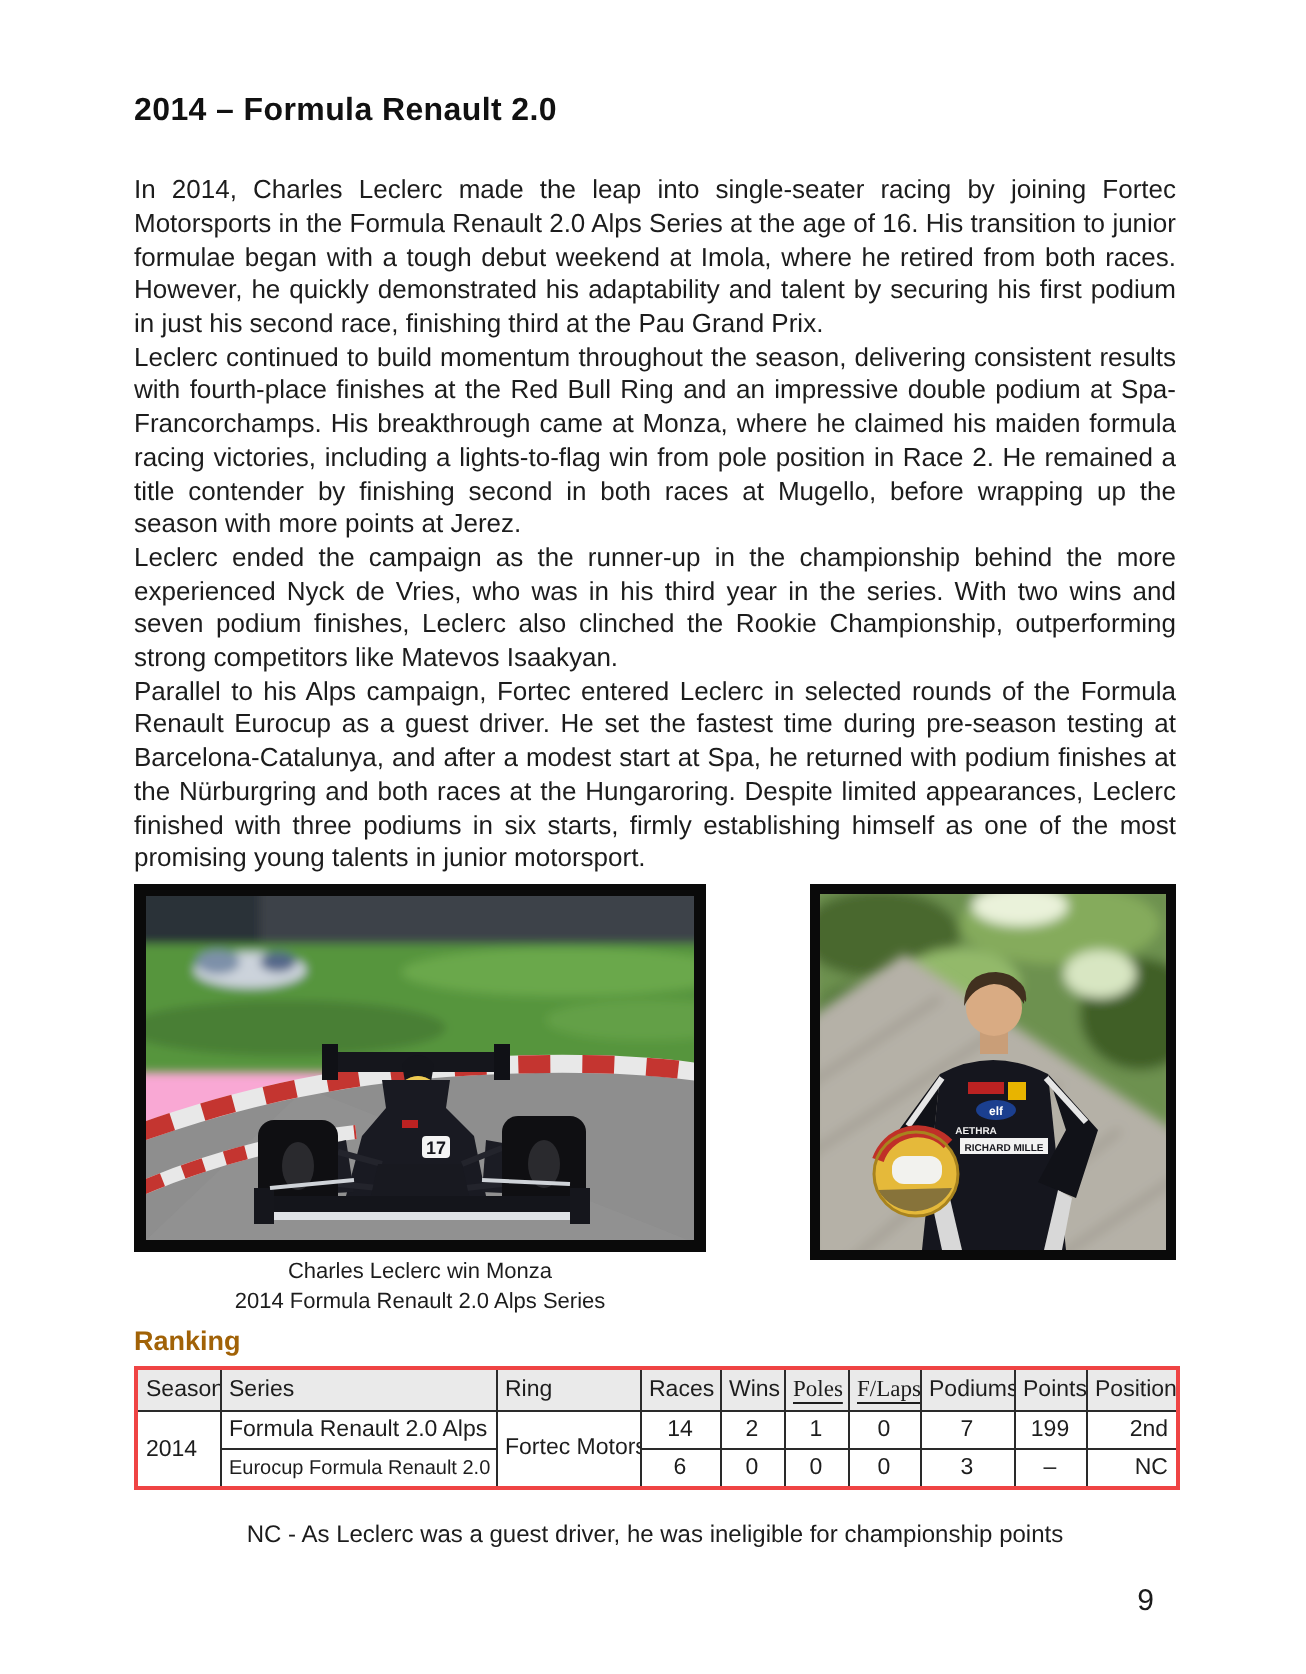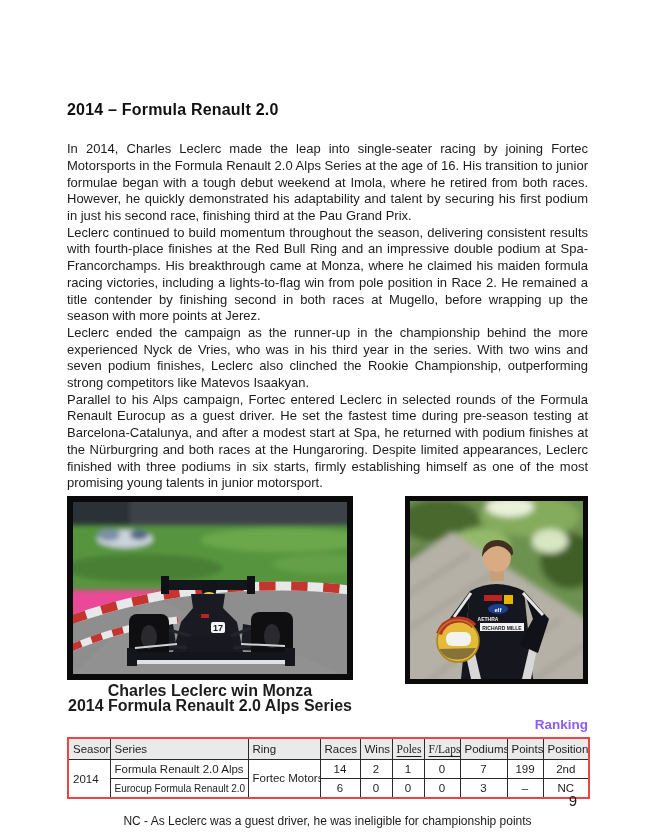--- a/index.html
+++ b/index.html
@@ -1,46 +1,46 @@
 <!DOCTYPE html>
 <html><head>
 <meta charset="utf-8">
 <style>
   * { margin:0; padding:0; box-sizing:border-box; }
   html,body { background:#ffffff; }
   body { font-family:"Liberation Sans", sans-serif; color:#1b1b1b; }
   .sheet { position:relative; width:653px; height:837px; background:#ffffff; overflow:hidden; }
-  .content { padding:100px 65px 0 67px; }
+  .content { padding:46px 65px 0 67px; }
 
   h1.title { font-size:16px; font-weight:bold; letter-spacing:.2px; color:#111; margin:0 0 22px 0; line-height:1.2; }
 
   .body-text p { font-size:13px; line-height:16.7px; text-align:justify; color:#1c1c1c; margin:0; }
 
   .photos-row { display:flex; justify-content:space-between; align-items:flex-start; margin-top:4px; }
-  .photo-frame { background:#ec4899; border:6px solid #0a0a0a; font-size:0; }
+  .photo-frame { background:#f9a8d4; border:6px solid #0a0a0a; font-size:0; }
   .photo-frame.car { width:286px; height:184px; }
   .photo-frame.portrait { width:183px; height:188px; border-width:5px; }
   .photo-frame svg { width:100%; height:100%; display:block; }
 
   figure.left-col { width:286px; }
   .caption { text-align:center; margin-top:3px; }
-  .caption div { font-size:16px; line-height:15.5px; color:#1c1c1c;font-weight:bold; }
-
-  h2.ranking { text-align:right; font-size:13.5px; font-weight:bold; color:#8b5cf6; margin:3px 0 5px 0; }
+  .caption div { font-size:11px; line-height:15.5px; color:#1c1c1c; }
+
+  h2.ranking { text-align:left; font-size:13.5px; font-weight:bold; color:#a16207; margin:3px 0 5px 0; }
 
   table.results { width:521px; border-collapse:collapse; table-layout:fixed; border:2px solid #ef4444; }
   table.results th, table.results td { border:1px solid #2a2a2a; font-weight:400; font-size:11.5px; color:#1d1d1d; padding:3px 4px; overflow:hidden; white-space:nowrap; }
   table.results th { background:#eaeaea; text-align:left; height:22px; }
   table.results th.u { text-decoration:underline; text-underline-offset:3px;font-family:Liberation Serif, serif; }
   td.season { text-align:left; }
   td.series { font-size:10.5px; }
   td.series.small { font-size:10px; }
   td.team { text-align:center; white-space:normal; line-height:1.15; font-size:11.5px; }
   td.num { text-align:center; }
-  td.pos { text-align:center; font-weight:bold; }
+  td.pos { text-align:right; font-weight:bold; }
   col.c-season{width:42px} col.c-series{width:138px} col.c-team{width:72px}
   col.c-races{width:40px} col.c-wins{width:32px} col.c-poles{width:32px}
   col.c-flaps{width:36px} col.c-podiums{width:47px} col.c-points{width:36px}
   col.c-pos{width:46px}
 
   .footnote { text-align:center; font-size:12px; color:#1c1c1c; margin-top:15px; }
   .page-number { position:absolute; right:76px; bottom:28px; font-size:15px; color:#1b1b1b; }
 </style>
 </head>
 <body>

